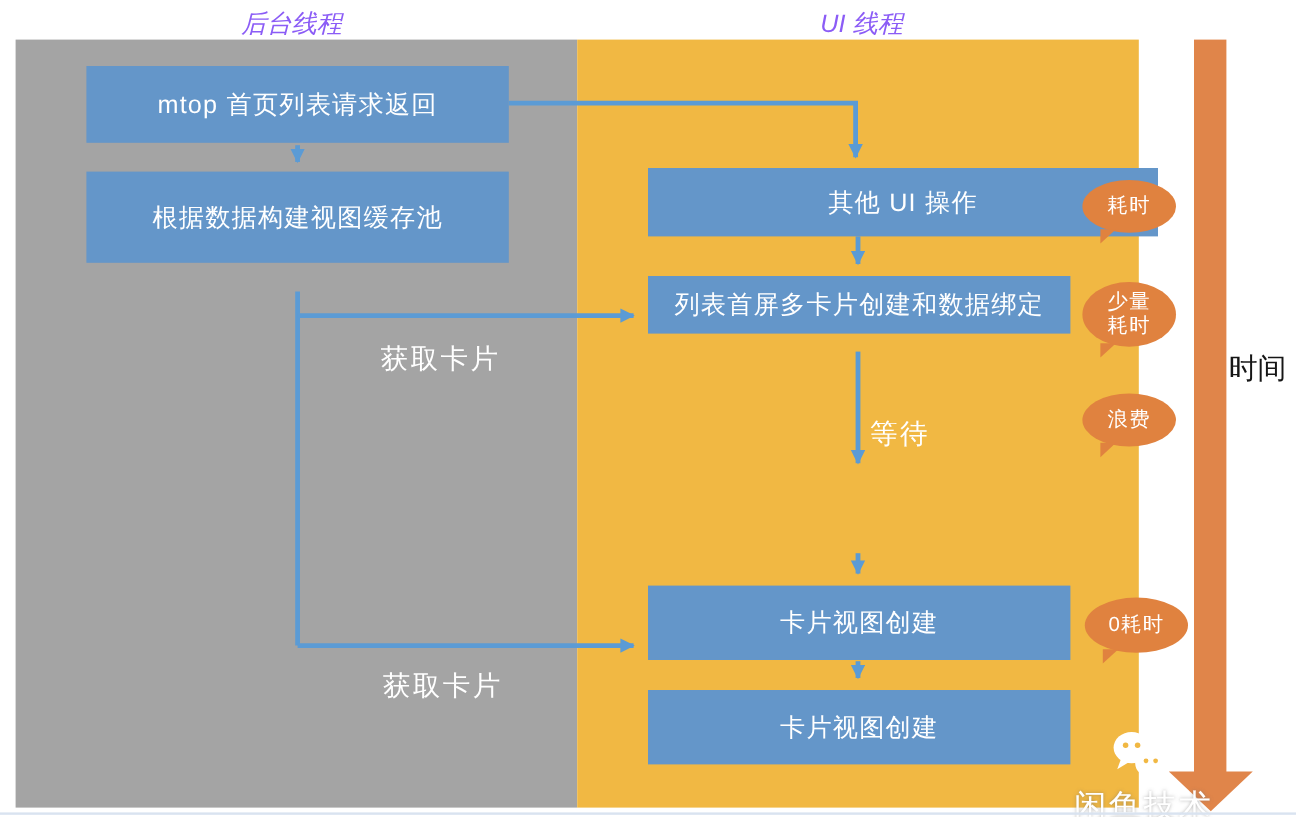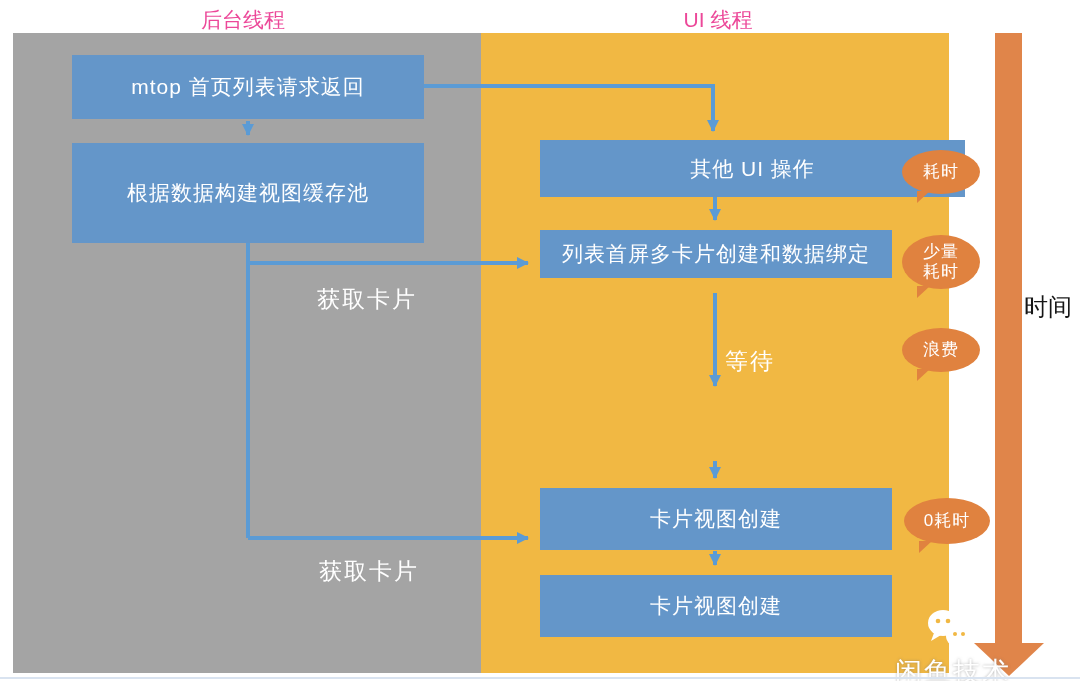--- a/index.html
+++ b/index.html
@@ -3,21 +3,21 @@
 <meta charset="utf-8">
 <style>
   html,body{margin:0;padding:0;background:#f2f2f2;}
   .canvas{
     position:relative;width:1080px;height:681px;background:#ffffff;
     font-family:"Liberation Sans","DejaVu Sans",sans-serif;
     overflow:hidden;
   }
   .thread-title{
     position:absolute;top:6px;transform:translateX(-50%);
-    font-size:21px;color:#ec4899;white-space:nowrap;
+    font-size:21px;color:#8b5cf6;white-space:nowrap;font-style:italic;
   }
   .panel{position:absolute;top:33px;height:640px;}
   .panel.gray{left:13px;width:468px;background:#a4a4a4;}
   .panel.yellow{left:481px;width:468px;background:#f1b843;}
   .node{
     position:absolute;background:#6496c9;color:#ffffff;
     display:flex;align-items:center;justify-content:center;
     font-size:21px;letter-spacing:1px;white-space:nowrap;
   }
   .edge-label{
@@ -77,21 +77,21 @@
     <path d="M248 538 L528 538" fill="none" stroke="#5b9bd5" stroke-width="4" marker-end="url(#ah)"></path>
     <path d="M715 197 L715 220" fill="none" stroke="#5b9bd5" stroke-width="4" marker-end="url(#ah)"></path>
     <path d="M715 293 L715 386" fill="none" stroke="#5b9bd5" stroke-width="4" marker-end="url(#ah)"></path>
     <path d="M715 461 L715 478" fill="none" stroke="#5b9bd5" stroke-width="4" marker-end="url(#ah)"></path>
     <path d="M715 551 L715 565" fill="none" stroke="#5b9bd5" stroke-width="4" marker-end="url(#ah)"></path>
   </svg>
 
   <div class="node" style="left:72px;top:55px;width:352px;height:64px;">
     <span>mtop 首页列表请求返回</span>
   </div>
-  <div class="node" style="left:72px;top:143px;width:352px;height:100px;">
+  <div class="node" style="left:72px;top:143px;width:352px;height:76px;">
     <span>根据数据构建视图缓存池</span>
   </div>
 
   <div class="node" style="left:540px;top:140px;width:425px;height:57px;">
     <span>其他 UI 操作</span>
   </div>
   <div class="node" style="left:540px;top:230px;width:352px;height:48px;">
     <span>列表首屏多卡片创建和数据绑定</span>
   </div>
   <div class="node" style="left:540px;top:488px;width:352px;height:62px;">

